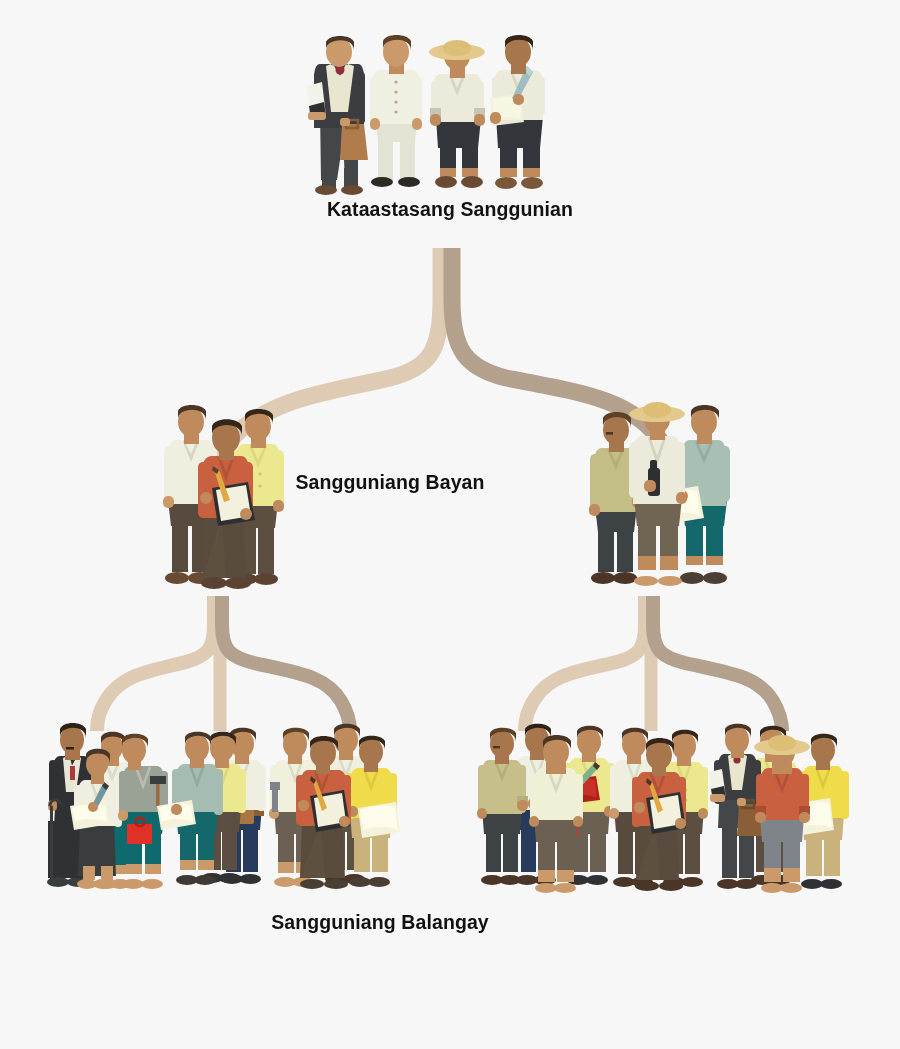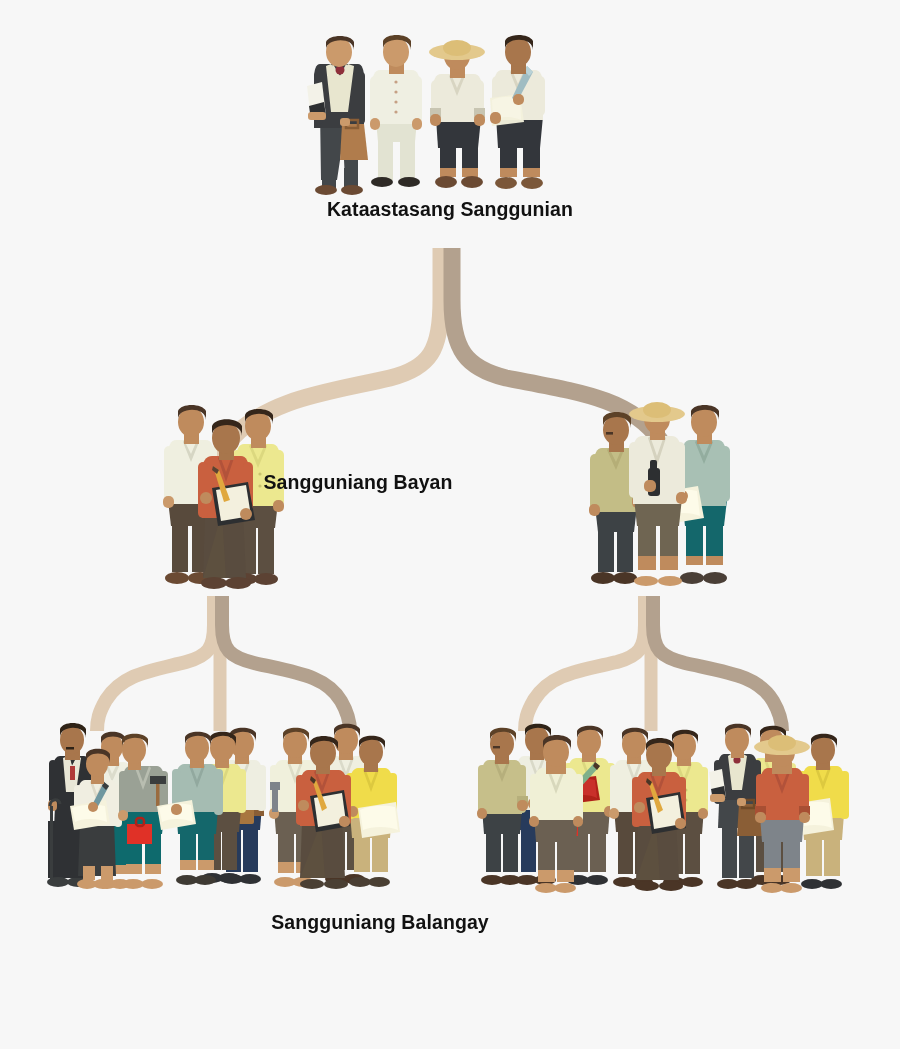--- a/index.html
+++ b/index.html
@@ -41,20 +41,21 @@
     top: 198px;
     left: 0;
     width: 900px;
     font-size: 19.5px;
   }
   #label-mid {
     top: 471px;
     left: 0;
     width: 716px;
     font-size: 19.5px;
+    padding-left: 32px;
   }
   #label-bottom {
     top: 911px;
     left: 0;
     width: 760px;
     font-size: 19.5px;
   }
 </style>
 </head>
 <body>

